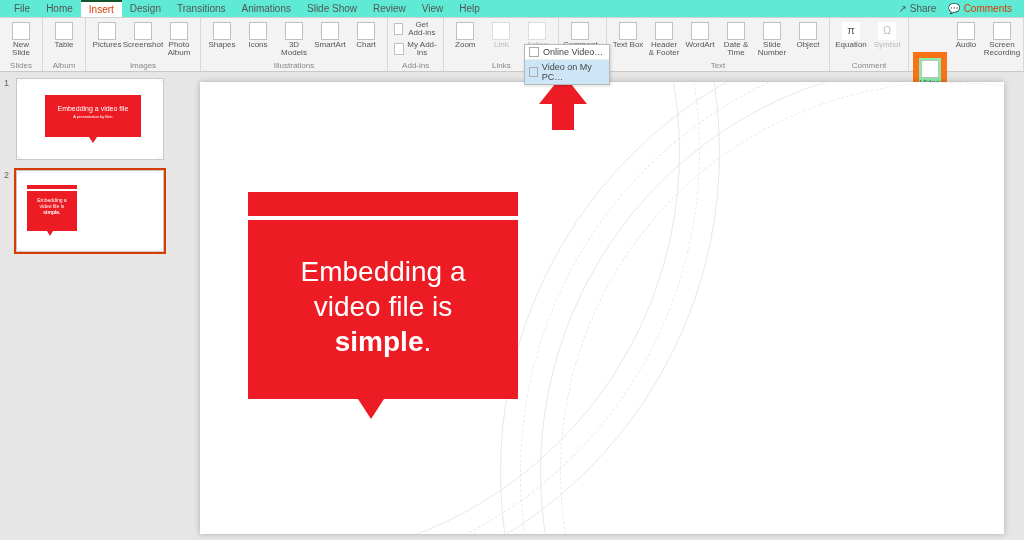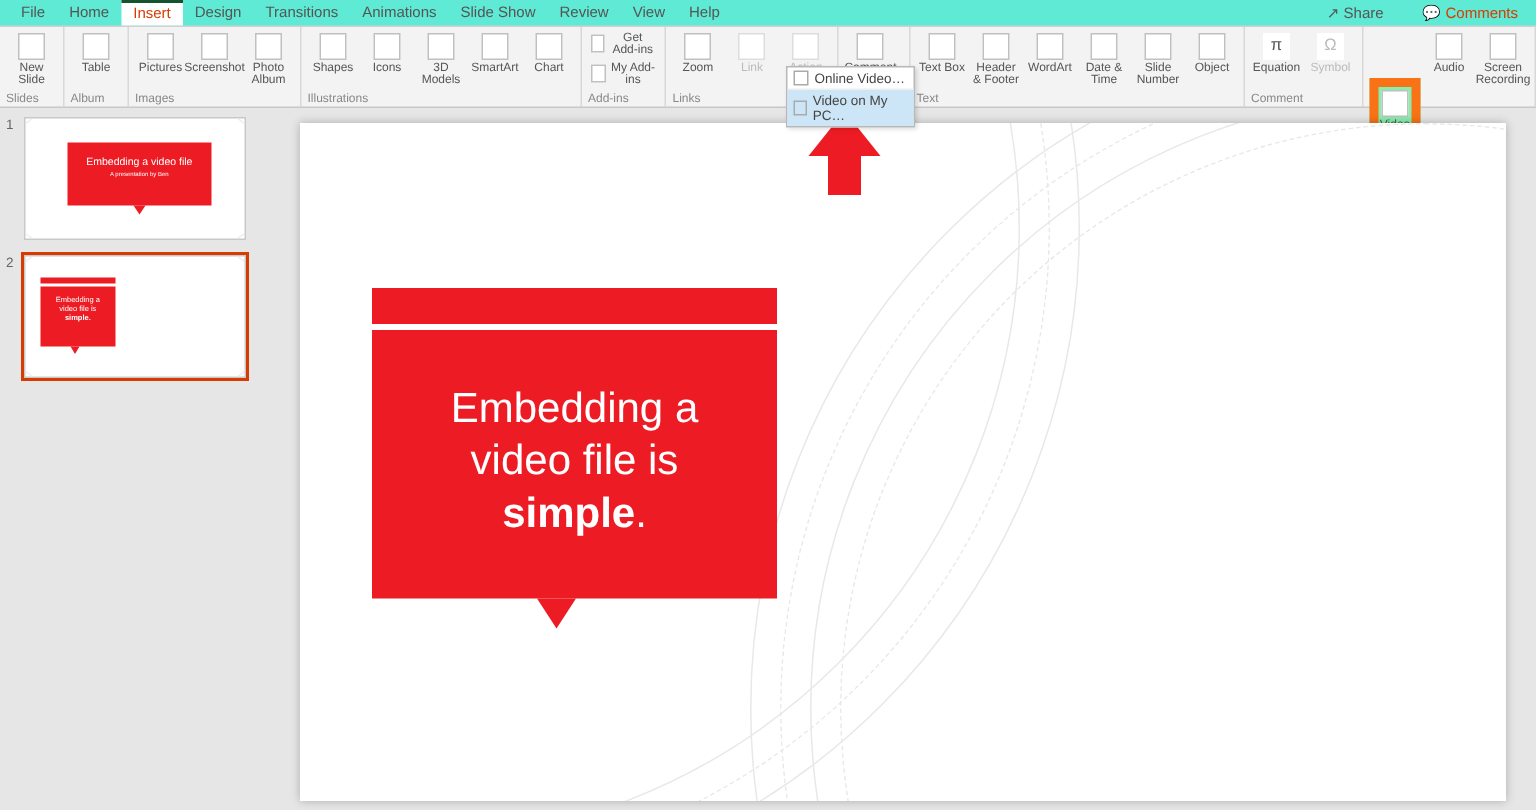--- a/index.html
+++ b/index.html
@@ -2,29 +2,29 @@
 <html><head>
 <meta charset="utf-8">
 <style>
   * { box-sizing: border-box; margin: 0; padding: 0; font-family: "Segoe UI", Arial, sans-serif; }
   body { background: #e6e6e6; width: 1024px; height: 540px; overflow: hidden; font-size: 10px; color: #444; }
 
   
   .tabs { display: flex; align-items: center; height: 18px; background: #5eead4; border-bottom: 1px solid #d0d0d0; padding-left: 6px; }
   .tabs .tab { padding: 2px 8px; font-size: 10px; color: #555; cursor: default; }
   .tabs .tab.active { background: #fff; color: #d83b01; border-top: 2px solid #14532d; }
-  .tabs .right { margin-left: auto; display: flex; gap: 26px; padding-right: 12px; font-size: 10px; color: #555; align-items: flex-end; }
+  .tabs .right { margin-left: auto; display: flex; gap: 12px; padding-right: 12px; font-size: 10px; color: #555; align-items: flex-end; }
   .tabs .right .share { color: #555; }
   .tabs .right .comments { color: #d83b01; }
 
   
   .ribbon { display: flex; height: 54px; background: #f3f3f3; border-bottom: 1px solid #c8c8c8; }
   .group { display: flex; flex-direction: column; border-right: 1px solid #d8d8d8; padding: 2px 4px 0 4px; }
   .group-row { display: flex; align-items: flex-start; gap: 2px; }
-  .group-label { font-size: 8px; color: #888; margin-top: auto; padding-bottom: 1px; }
+  .group-label { font-size: 8px; color: #888; text-align: center; margin-top: auto; padding-bottom: 1px; }
   .btn { display: flex; flex-direction: column; align-items: center; justify-content: flex-start; width: 34px; padding: 2px 1px; font-size: 8px; color: #555; line-height: 1.05; text-align: center; gap: 1px; cursor: default; }
   .btn .ic { width: 18px; height: 18px; border: 1px solid #c0c0c0; background: #fff; }
   .btn.small { width: auto; flex-direction: row; font-size: 8px; gap: 3px; padding: 1px 2px; }
   .btn.small .ic { width: 12px; height: 12px; }
   .btn.disabled { color: #bbb; }
   .btn.disabled .ic { border-color: #ddd; }
   .btn.pressed { background: #86efac; border: 6px solid #f97316; margin-top: 32px; }
   .stack { display: flex; flex-direction: column; gap: 1px; justify-content: center; }
 
   

